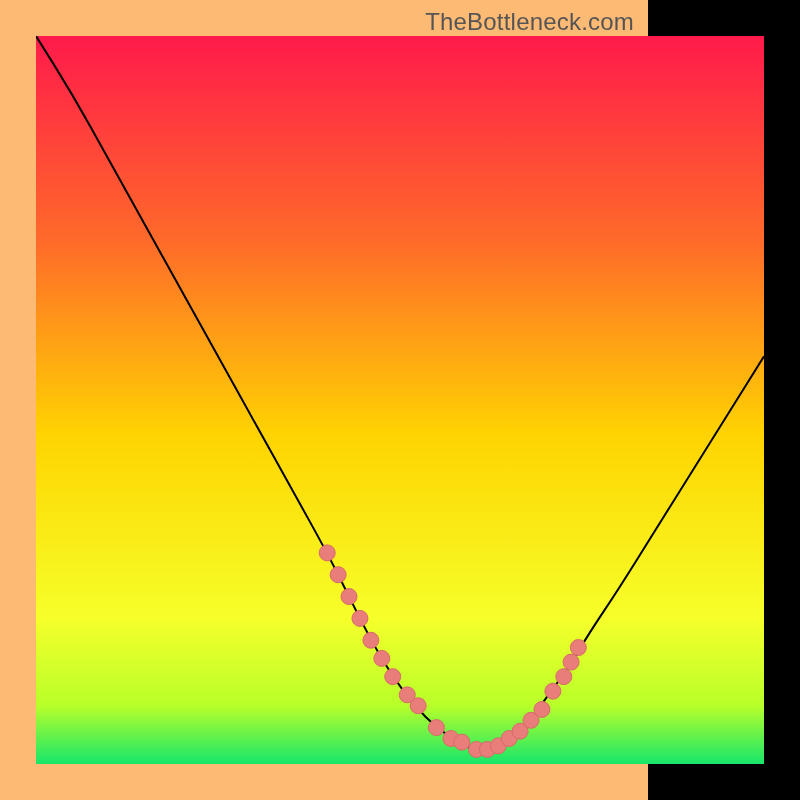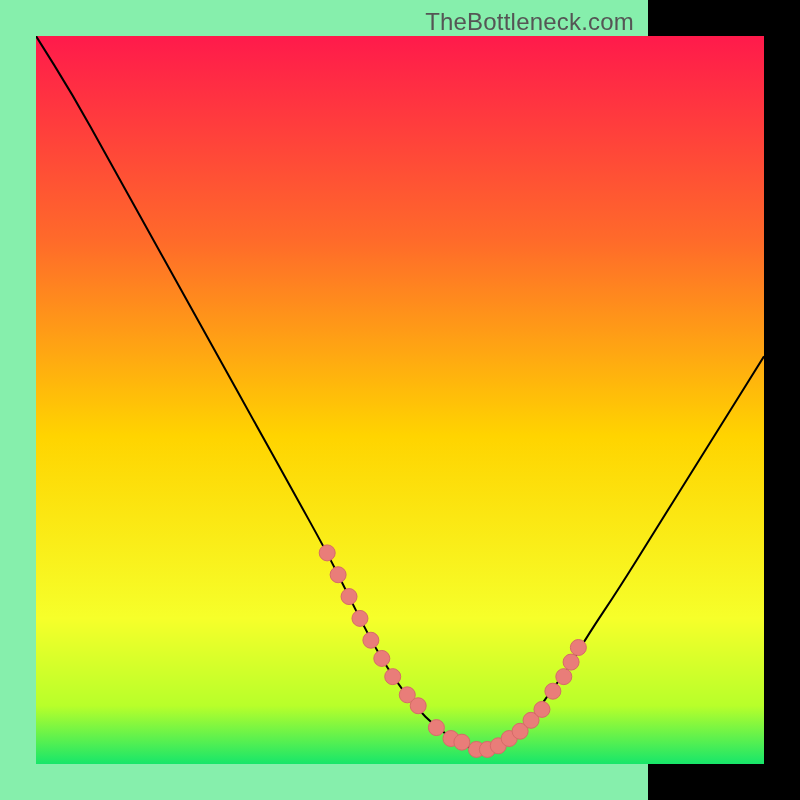--- a/index.html
+++ b/index.html
@@ -8,21 +8,21 @@
     width: 800px;
     height: 800px;
     background: #000;
     font-family: Arial, Helvetica, sans-serif;
     overflow: hidden;
   }
   .frame {
     position: relative;
     width: 648px;
     height: 800px;
-    background: #86efac;
+    background: #fdba74;
   }
   .watermark {
     position: absolute;
     top: 8px;
     right: 14px;
     color: #555;
     font-size: 24px;
     font-weight: 400;
     letter-spacing: 0.2px;
     user-select: none;

